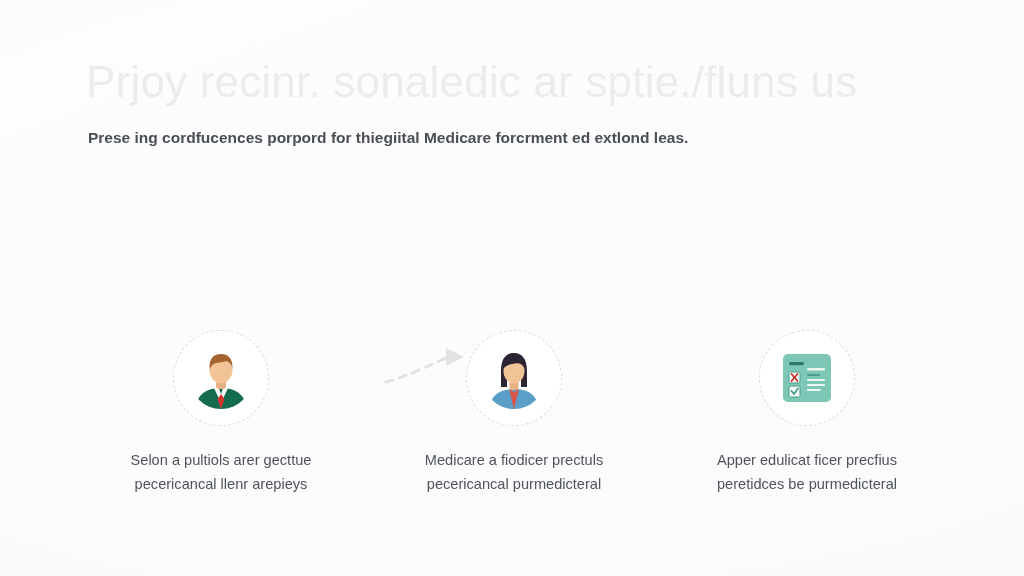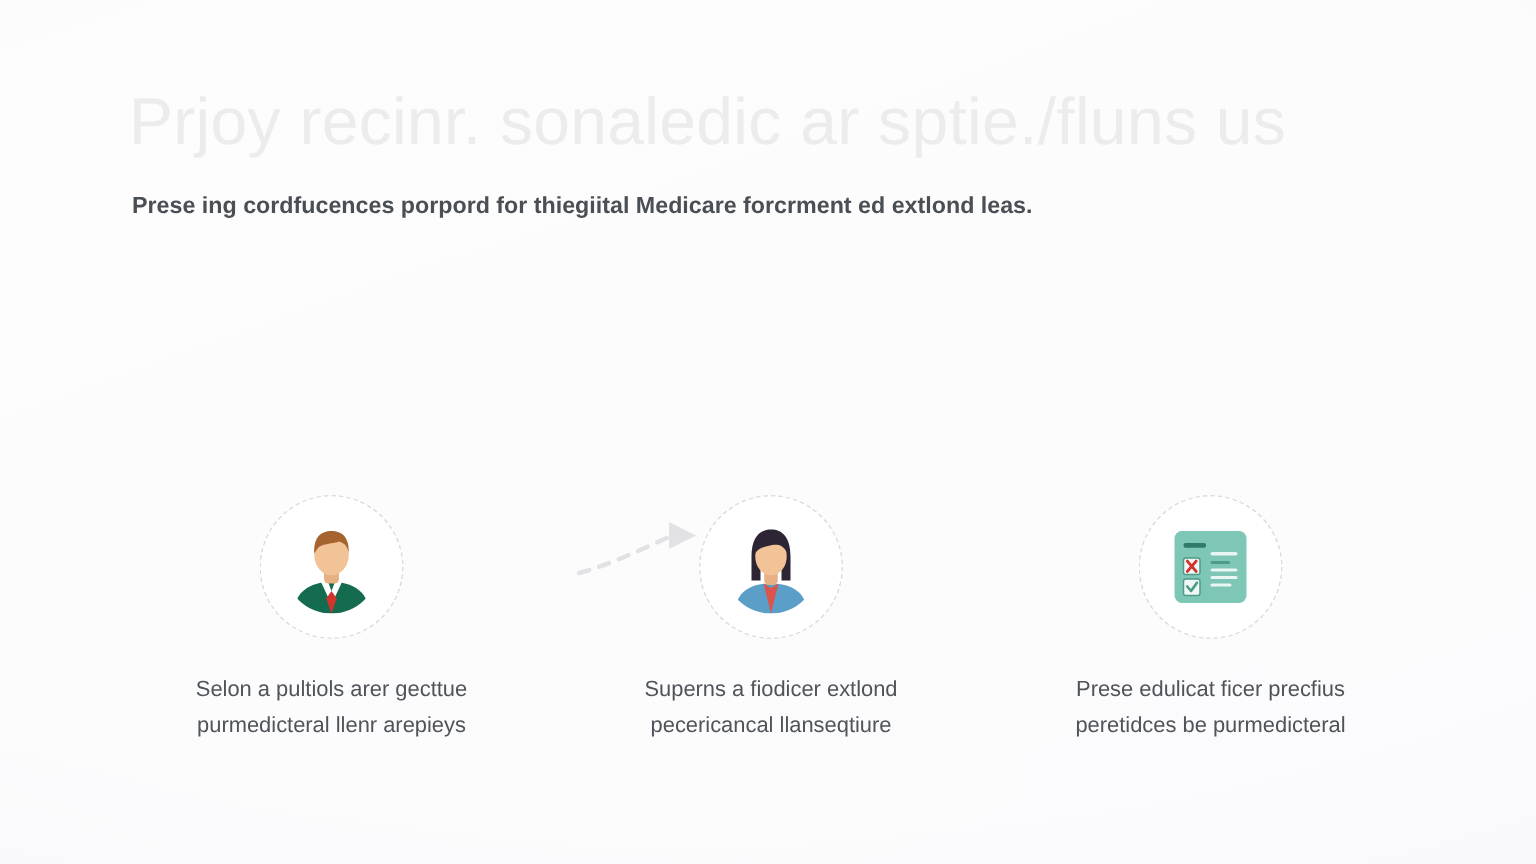--- a/index.html
+++ b/index.html
@@ -135,21 +135,21 @@
 
               <ellipse cx="31" cy="23" rx="11.5" ry="13.5" fill="#f2c396"></ellipse>
 
               <path d="M19.5 22 C19 11 24 7 31 7 C38 7 43 11 42.5 22 C42 18 40 15 36 14 C31 16 24 15 21.5 19 Z" fill="#a5642e"></path>
             </g>
           </svg>
         </span>
       </div>
       <div class="caption">
         <div>Selon a pultiols arer gecttue</div>
-        <div>purmedicteral llenr arepieys</div>
+        <div>pecericancal llenr arepieys</div>
       </div>
 
       <div class="arrow arrow-1">
         <svg width="90" height="46" viewBox="0 0 90 46">
           <path d="M2 40 C24 34 44 24 62 16" fill="none" stroke="#e2e2e5" stroke-width="3" stroke-linecap="round" stroke-dasharray="7 7"></path>
           <path d="M62 6 L80 15 L62 24 Z" fill="#e2e2e5"></path>
         </svg>
       </div>
     </div>
 
@@ -173,22 +173,22 @@
               <path d="M18 24 C18 11 23.5 6 31 6 C38.5 6 44 11 44 24 L44 40 L38 40 L38 26 L24 26 L24 40 L18 40 Z" fill="#2d2533"></path>
 
               <ellipse cx="31" cy="24" rx="10.5" ry="12.5" fill="#f2c396"></ellipse>
 
               <path d="M20.5 22 C20.5 11 25 7 31 7 C37 7 41.5 11 41.5 21 C38 15 34 16 29 17 C25 18 22 19 20.5 22 Z" fill="#2d2533"></path>
             </g>
           </svg>
         </span>
       </div>
       <div class="caption">
-        <div>Superns a fiodicer extlond</div>
-        <div>pecericancal llanseqtiure</div>
+        <div>Medicare a fiodicer prectuls</div>
+        <div>pecericancal purmedicteral</div>
       </div>
     </div>
 
     <div class="step">
       <div class="badge">
         <span>
           <svg width="52" height="52" viewBox="0 0 52 52">
             <rect x="2" y="2" width="48" height="48" rx="5" fill="#7ec7b7"></rect>
             <rect x="8" y="10" width="15" height="3.2" rx="1.4" fill="#2f7a68"></rect>
             <rect x="26" y="16" width="18" height="2.4" rx="1.2" fill="#e9f6f2"></rect>
@@ -200,20 +200,20 @@
             <rect x="8" y="20" width="11" height="11" rx="1.5" fill="#f0f8f6" stroke="#4b9c89" stroke-width="1"></rect>
             <path d="M10.5 22 L16.5 29" stroke="#d0342c" stroke-width="1.8" stroke-linecap="round"></path>
             <path d="M16.5 22 L10.5 29" stroke="#d0342c" stroke-width="1.8" stroke-linecap="round"></path>
 
             <rect x="8" y="34" width="11" height="11" rx="1.5" fill="#f0f8f6" stroke="#4b9c89" stroke-width="1"></rect>
             <path d="M10.5 39 L13 42 L17 36.5" fill="none" stroke="#4b9c89" stroke-width="1.8" stroke-linecap="round" stroke-linejoin="round"></path>
           </svg>
         </span>
       </div>
       <div class="caption">
-        <div>Prese edulicat ficer precfius</div>
+        <div>Apper edulicat ficer precfius</div>
         <div>peretidces be purmedicteral</div>
       </div>
 
     </div>
 
   </div>
 </div>
 
 </body></html>

